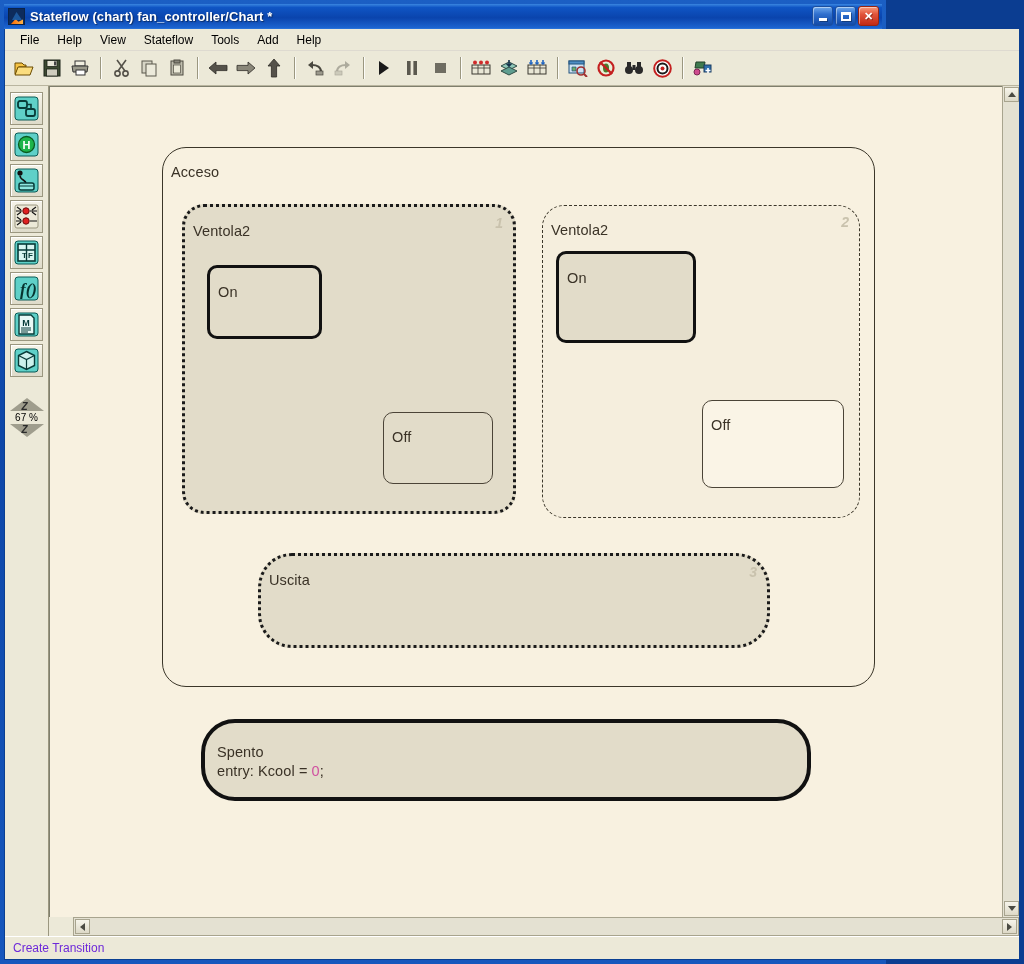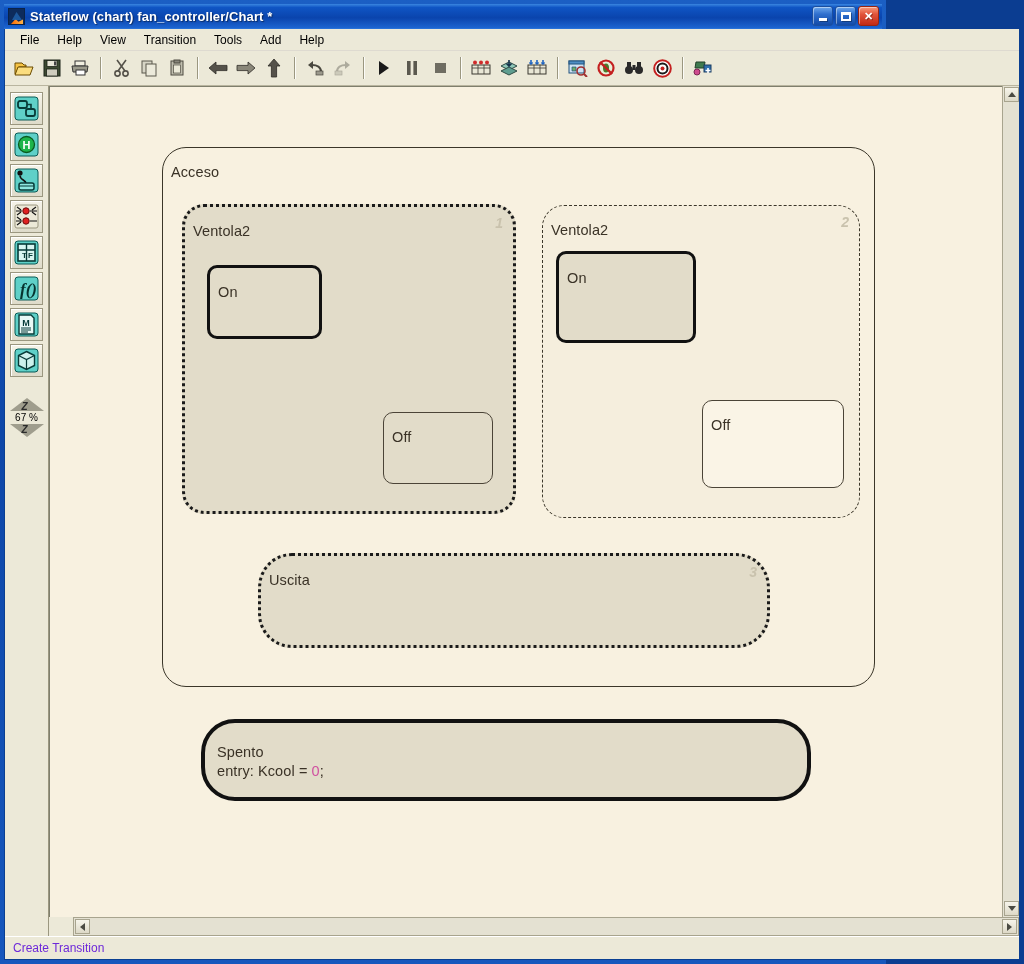--- a/index.html
+++ b/index.html
@@ -156,21 +156,21 @@
       </div>
     </div>
   </div>
 
   <div class="win">
 
     <div class="menubar">
       <div class="menuitem">File</div>
       <div class="menuitem">Help</div>
       <div class="menuitem">View</div>
-      <div class="menuitem">Transition</div>
+      <div class="menuitem">Stateflow</div>
       <div class="menuitem">Tools</div>
       <div class="menuitem">Add</div>
       <div class="menuitem">Help</div>
     </div>
 
     <div class="toolbar">
 
       <div class="tbtn">
         <svg width="20" height="18" viewBox="0 0 20 18">
           <path d="M1 4h7l2 2h2v2H5L2 15H1z" fill="#f6c344" stroke="#6b4b00" stroke-width="1"></path>

